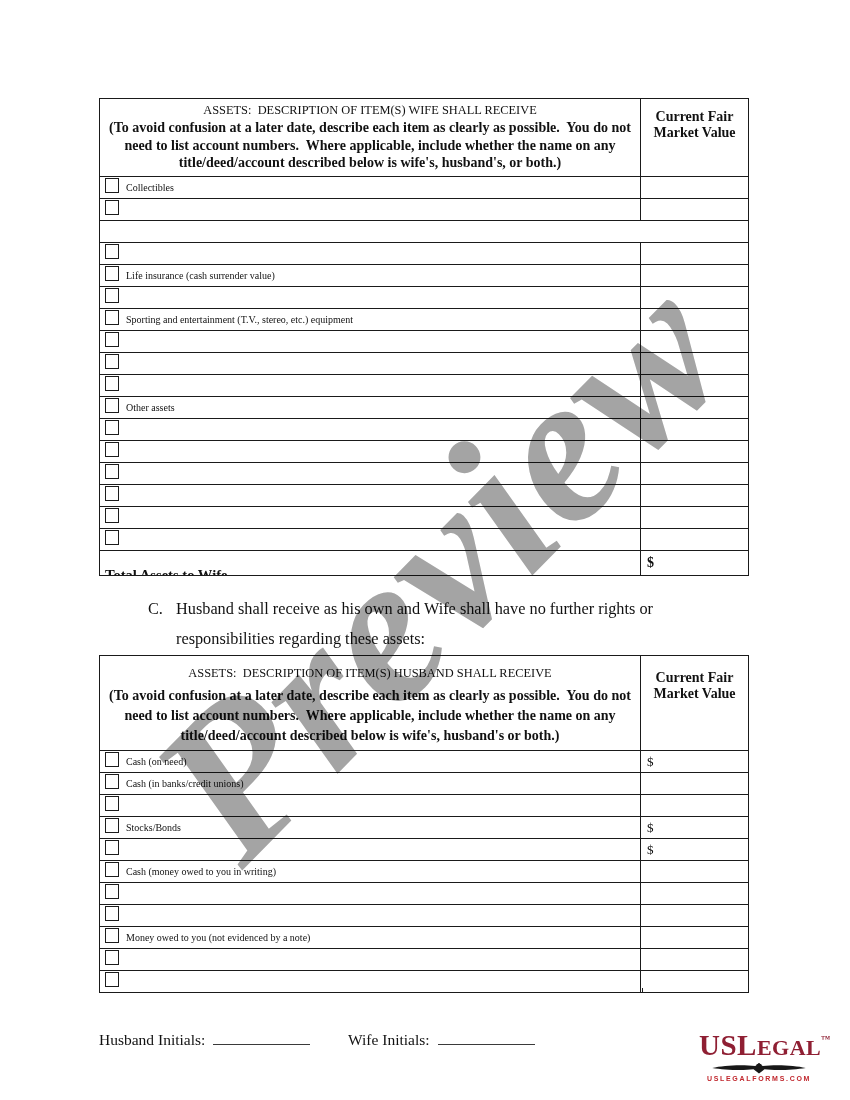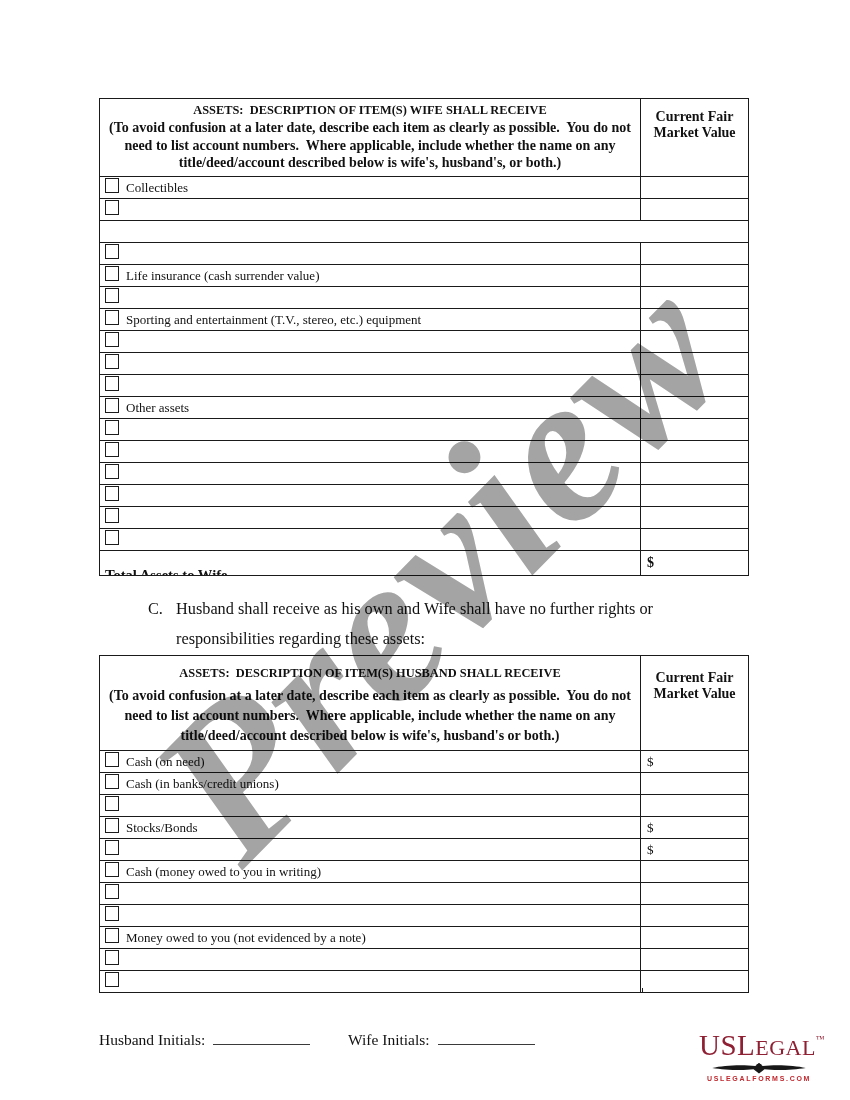--- a/index.html
+++ b/index.html
@@ -17,21 +17,21 @@
   }
   .ftable-1 { top:98px; }
   .ftable-2 { top:655px; }
 
   .thead { display:flex; }
   .th-desc {
     width:541px; border-right:1.6px solid #1a1a1a;
     padding:3px 6px 4px 6px; text-align:center;
   }
   .t-title {
-    font-size:12.4px; font-weight:bold; line-height:17px;
+    font-size:12.4px; font-weight:normal; line-height:17px;
     white-space:pre-wrap;
   }
   .t-sub {
     font-size:14px; font-weight:bold; line-height:17.5px;
     white-space:pre-wrap;
   }
   .ftable-2 .t-title { margin-bottom:4px; margin-top:6px; }
   .ftable-2 .t-sub   { line-height:20px; }
   .th-val {
     flex:1; text-align:center; font-size:14px; font-weight:bold;
@@ -42,21 +42,21 @@
   .trow { display:flex; height:22px; border-top:1.5px solid #1a1a1a; }
   .cell-desc {
     width:541px; border-right:1.6px solid #1a1a1a;
     display:flex; align-items:flex-start; overflow:hidden;
   }
   .cb {
     flex:0 0 auto; width:14px; height:15px;
     border:1.7px solid #1c1c1c; background:#fff;
     margin:1px 0 0 5px; display:inline-block; cursor:pointer;
   }
-  .rlabel { font-size:13px; line-height:22px; margin-left:7px; white-space:nowrap; }
+  .rlabel { font-size:10px; line-height:22px; margin-left:7px; white-space:nowrap; }
   .cell-val { flex:1; font-size:13px; line-height:21px; padding-left:6px; overflow:hidden; }
 
   .trow.total { height:25px; }
   .trow.total .cell-desc { display:block; padding:14px 0 0 5px; }
   .total-label { font-size:14.6px; font-weight:bold; line-height:21px; }
   .trow.total .cell-val { font-weight:bold; font-size:14px; line-height:23px; }
 
   
   .cut-sliver {
     position:absolute; left:99px; top:988px; width:650px; height:5px;
@@ -86,21 +86,21 @@
   .initials-row { position:absolute; left:99px; top:1031px; font-size:15.5px; }
   .init-block { position:absolute; top:0; white-space:nowrap; }
   .init-husband { left:0; }
   .init-wife { left:249px; }
   .fill-line {
     display:inline-block; width:97px; height:14px;
     border-bottom:1.4px solid #3a3a3a; margin-left:8px; cursor:text;
   }
 
   .logo { position:absolute; left:699px; top:1024px; width:120px; text-align:center; }
-  .logo-text { color:#8f1f33; font-weight:normal; letter-spacing:0.5px; line-height:30px; white-space:nowrap; }
+  .logo-text { color:#8f1f33; font-weight:bold; letter-spacing:0.5px; line-height:30px; white-space:nowrap; }
   .lg-big { font-size:29px; }
   .lg-small { font-size:22px; }
   .lg-tm { font-size:9px; vertical-align:13px; }
   .wings { display:block; width:104px; height:11px; margin:-2px auto 1px auto; }
   .logo-site {
     font-family:"Liberation Sans", sans-serif; font-size:7px; font-weight:bold;
     letter-spacing:1.7px; color:#c1272d; white-space:nowrap;
   }
 </style>
 </head>

